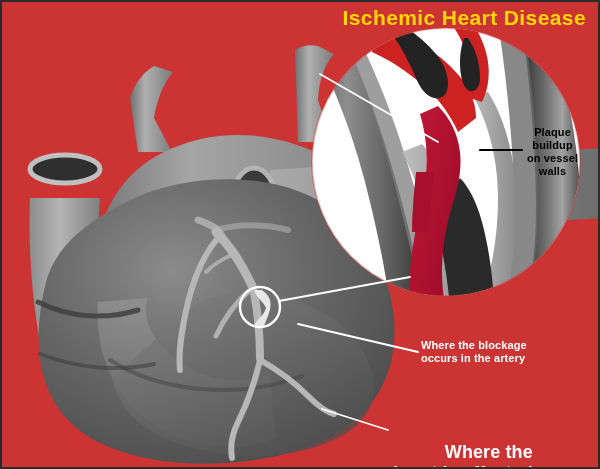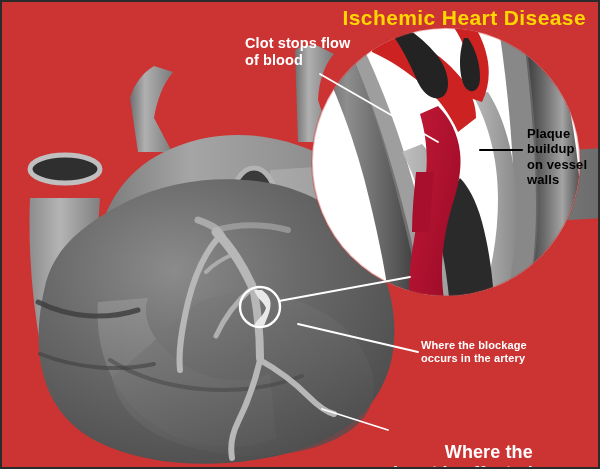--- a/index.html
+++ b/index.html
@@ -46,22 +46,22 @@
     left: 243px;
     top: 33px;
     color: #ffffff;
     font-size: 14.5px;
     text-align: left;
   }
   #label-plaque {
     left: 525px;
     top: 124px;
     color: #000000;
-    font-size: 13px;
-    text-align: left;
+    font-size: 11px;
+    text-align: center;
   }
   #label-blockage {
     left: 419px;
     top: 337px;
     color: #ffffff;
     font-size: 11px;
     text-align: left;
   }
   #label-affected {
     left: 391px;
@@ -255,22 +255,20 @@
         <line x1="296" y1="322" x2="416" y2="350"></line>
         <line x1="320" y1="407" x2="386" y2="428"></line>
       </g>
       <line x1="478" y1="148" x2="520" y2="148" stroke="#000000" stroke-width="2.2" stroke-linecap="round"></line>
 
     </g>
   </svg>
 
   <div class="label" id="title-text">Ischemic Heart Disease</div>
 
-  <div class="label" id="label-clot">Clot stops flow
-of blood</div>
 
   <div class="label" id="label-plaque">Plaque
 buildup
 on vessel
 walls</div>
 
   <div class="label" id="label-blockage">Where the blockage
 occurs in the artery</div>
 
   <div class="label" id="label-affected">Where the

